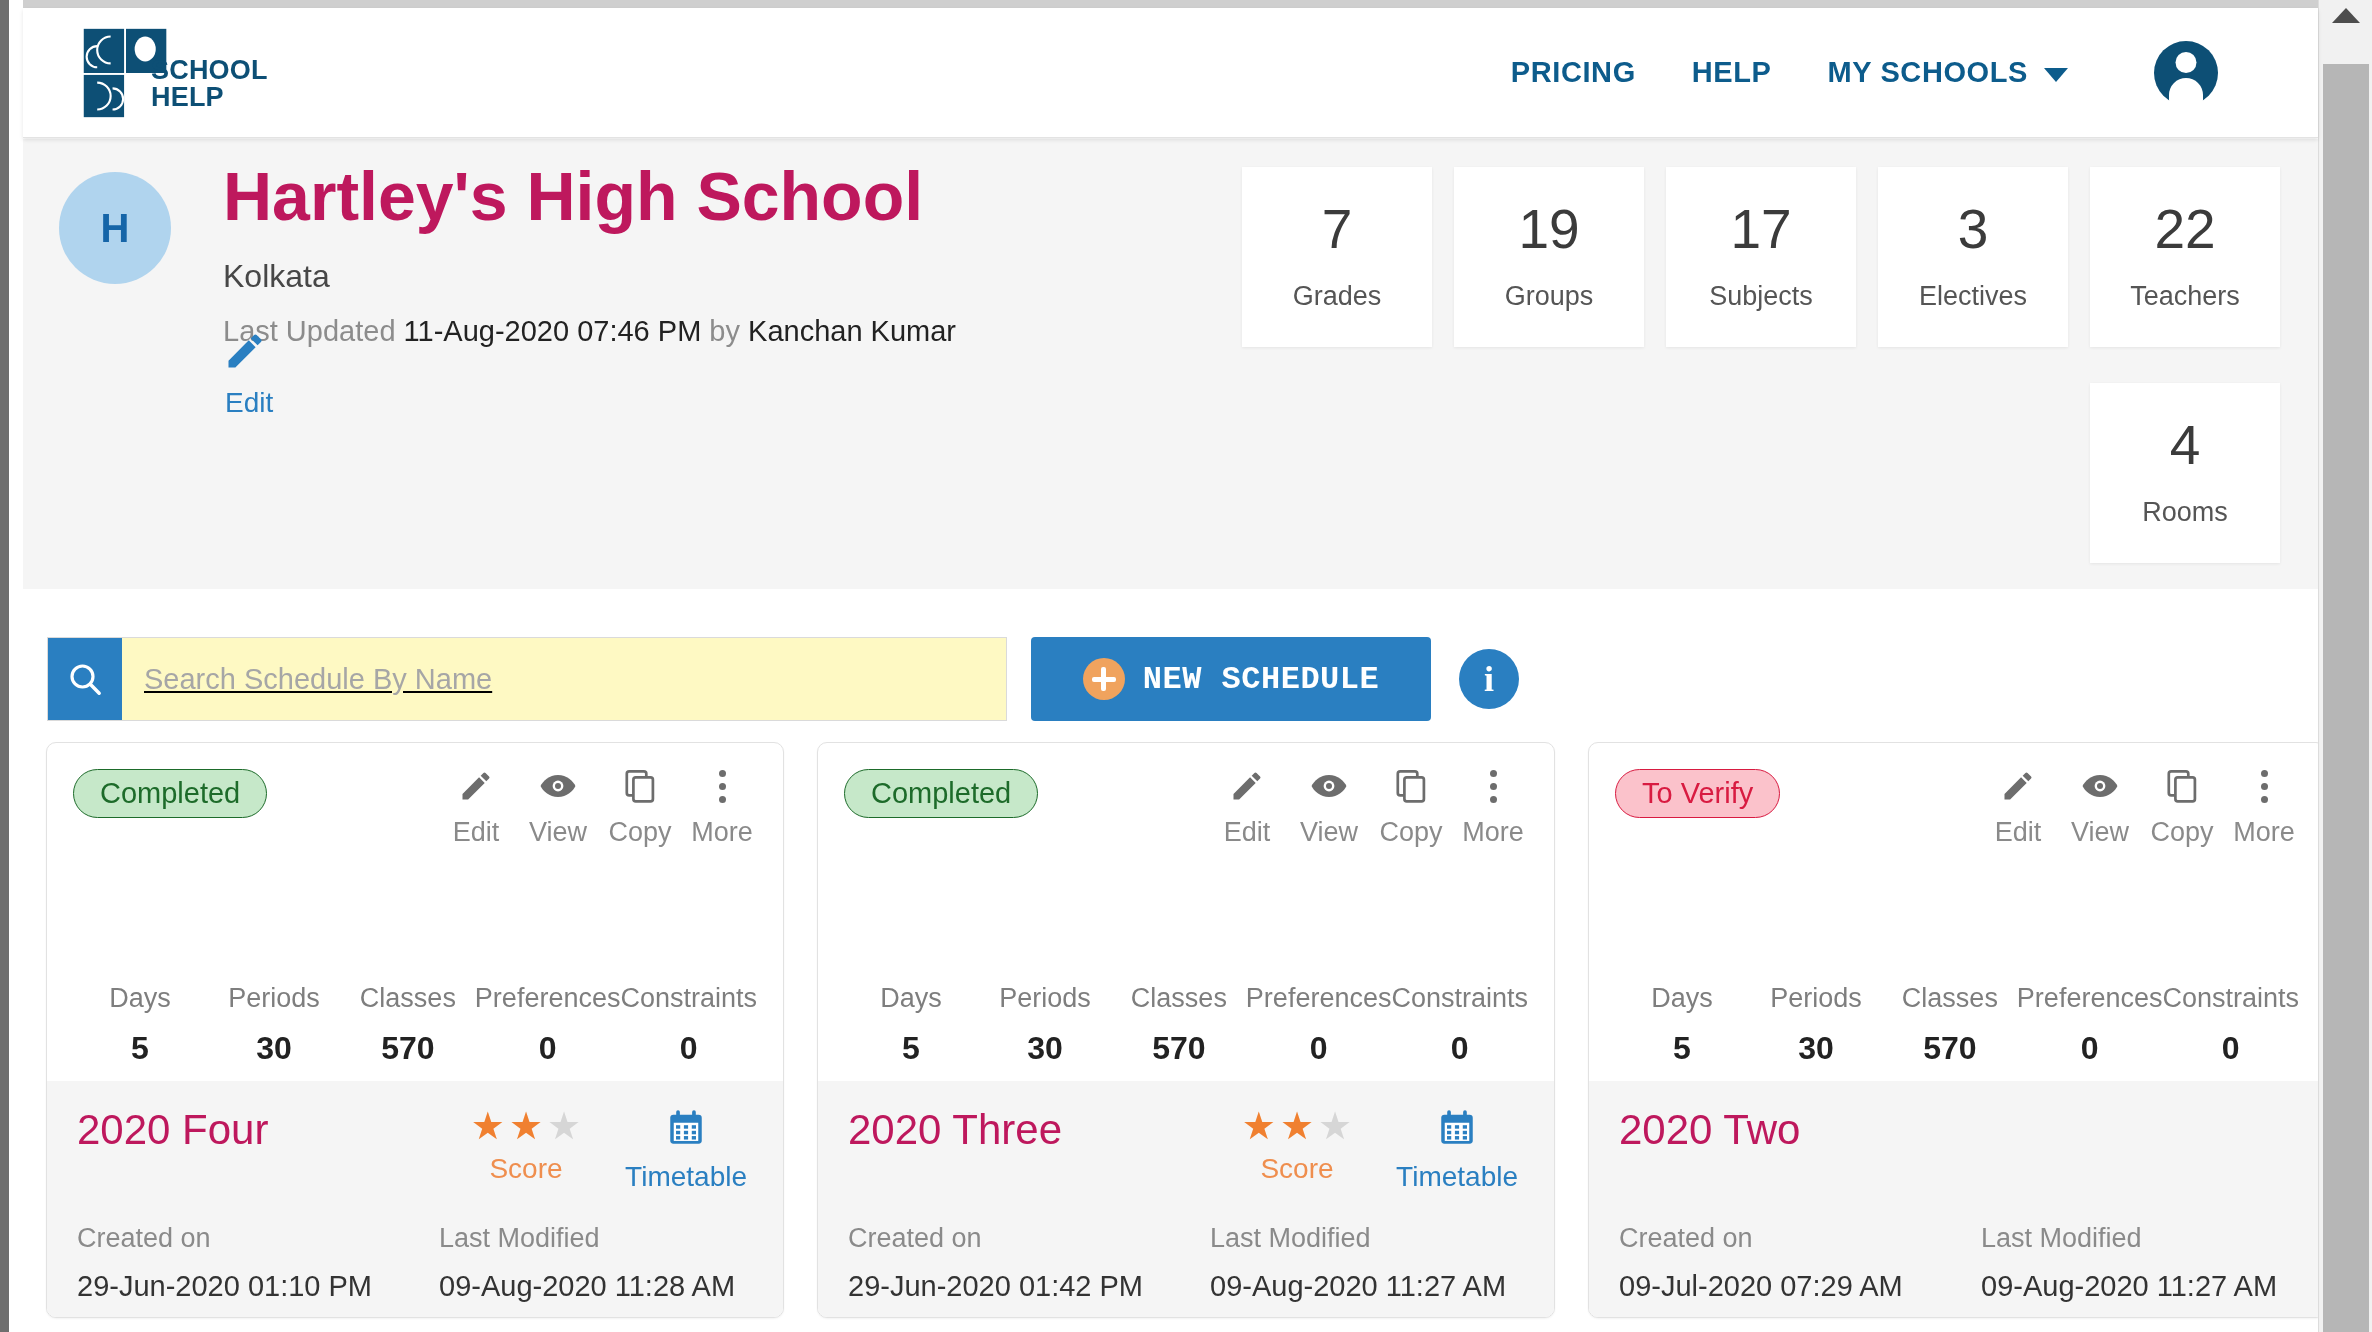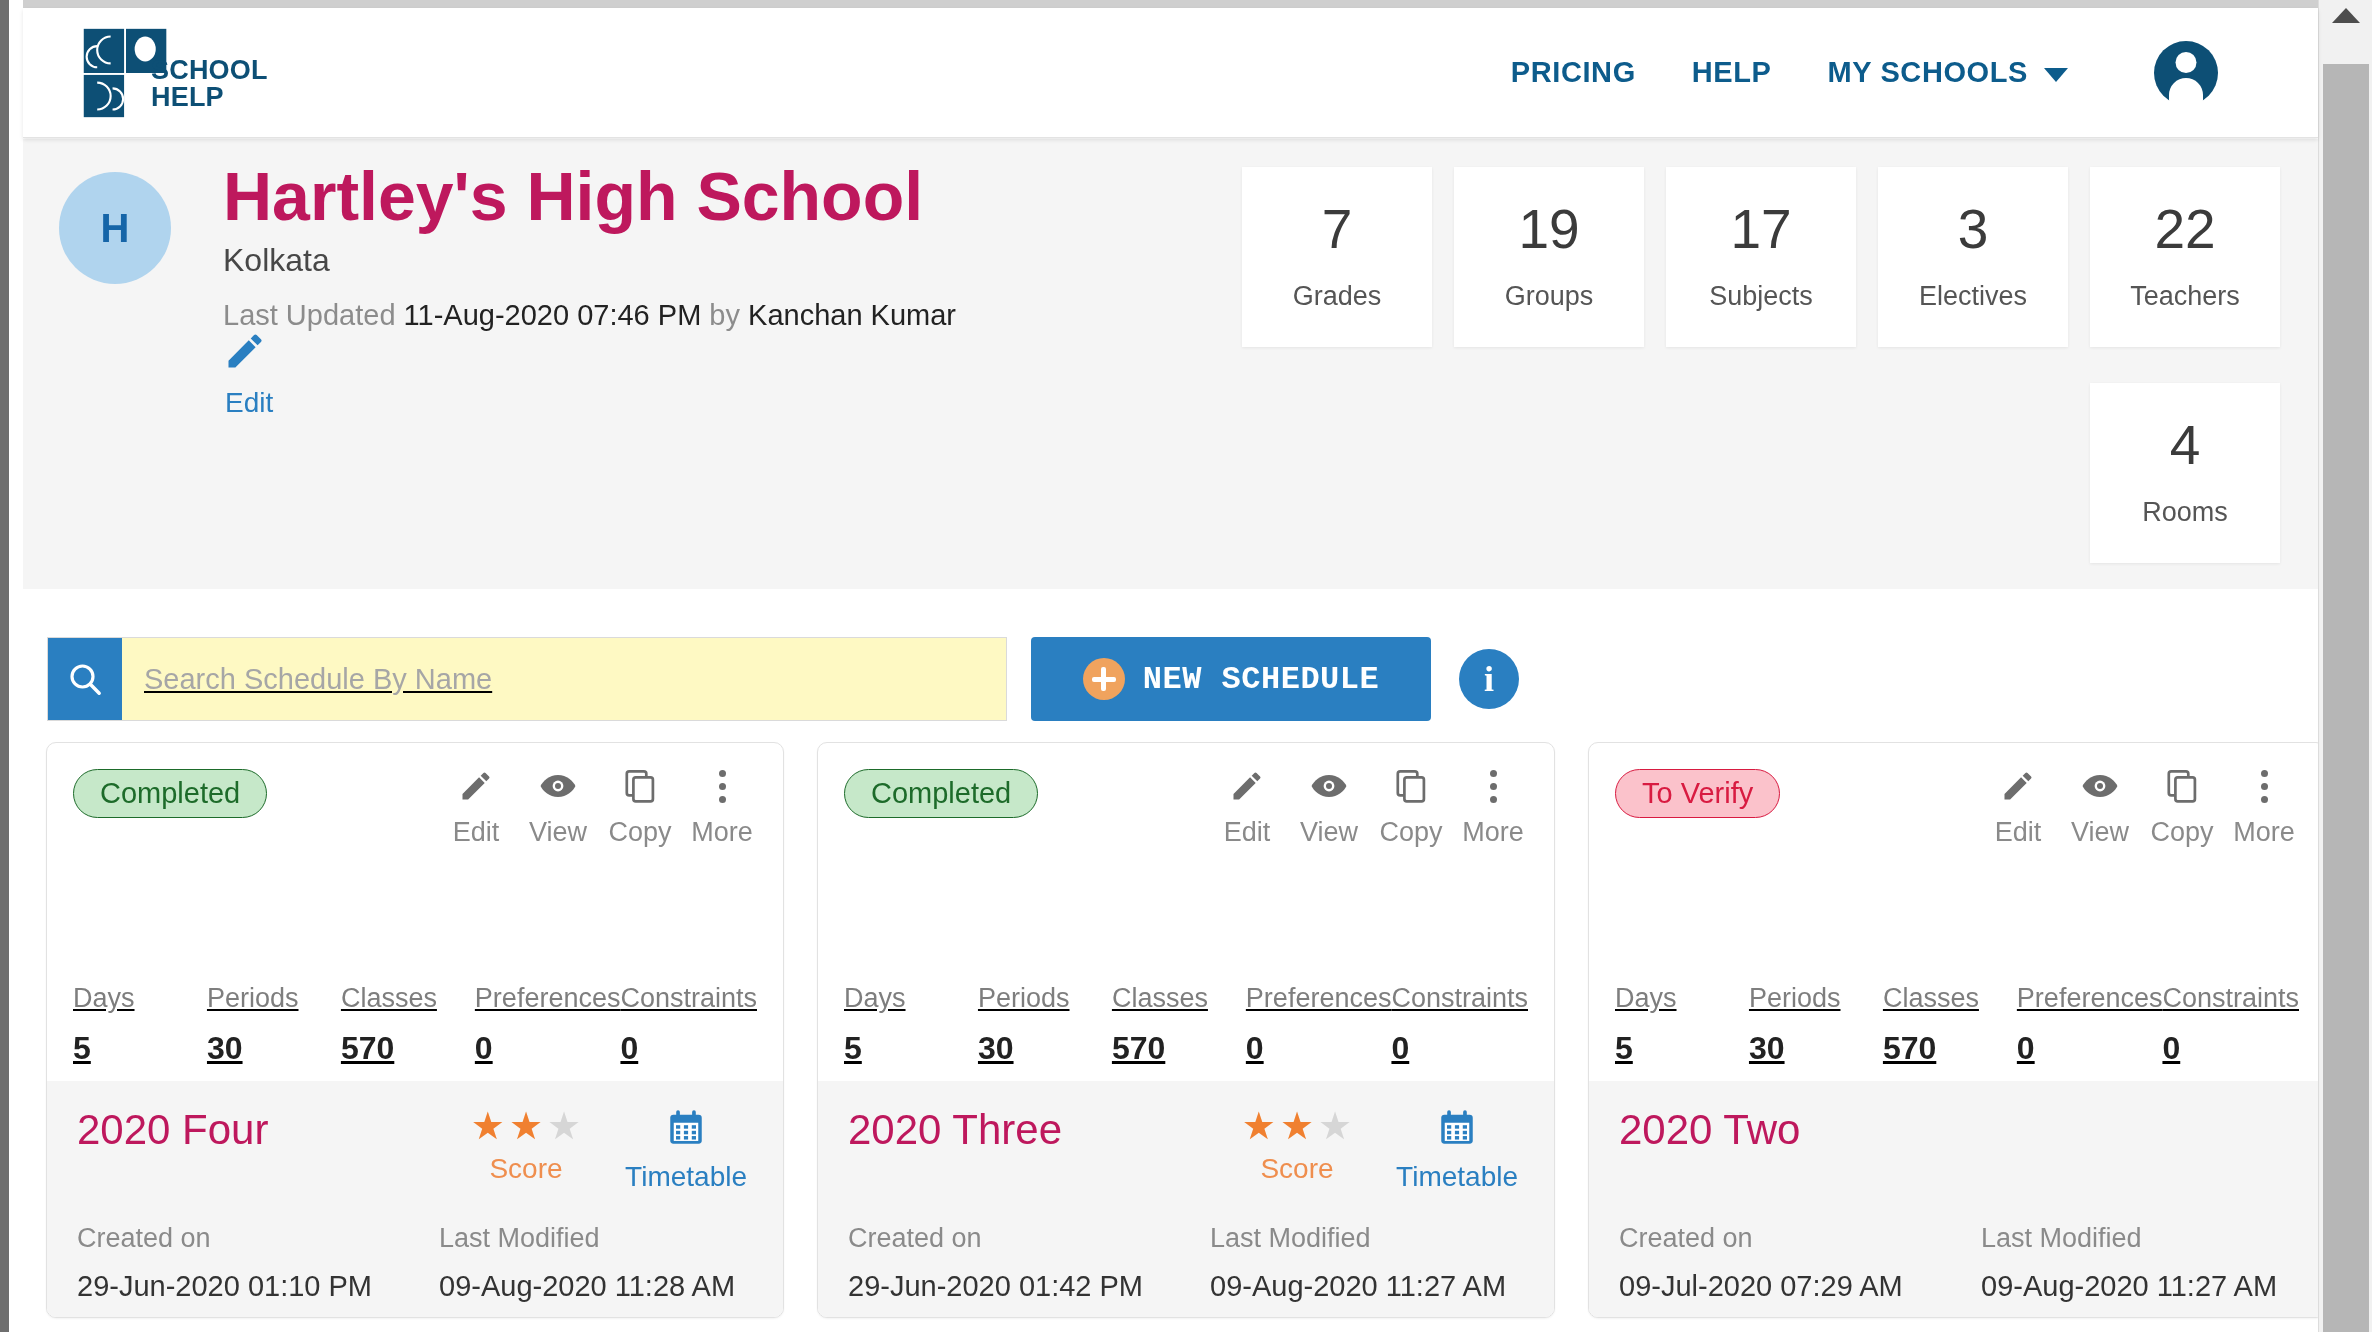--- a/index.html
+++ b/index.html
@@ -92,21 +92,21 @@
     background: #b0d4ee; color: #1565a8;
     display: flex; align-items: center; justify-content: center;
     font-size: 40px; font-weight: 700;
   }
   .school-text { position: absolute; left: 200px; top: 17px; }
   .school-name {
     font-size: 68px; color: #be185d; font-weight: 700;
     line-height: 1.18; white-space: nowrap;
   }
   .school-city {
-    font-size: 32px; color: #474747; margin-top: 6px; font-weight: 400;
+    font-size: 32px; color: #474747; margin-top: 22px; font-weight: 400;
   }
   .school-updated {
     font-size: 29px; margin-top: 20px; color: #8c8c8c; white-space: nowrap;
   }
   .school-updated .strong { color: #222; font-weight: 500; }
   .edit-block { position: absolute; left: 200px; top: 190px; cursor: pointer; }
   .edit-block svg { display:block; }
   .edit-label { color: #2a7fc1; font-size: 28px; margin-top: 14px; margin-left: 2px; }
 
   
@@ -208,21 +208,21 @@
   }
   .action-ico { height: 42px; display: flex; align-items: center; justify-content: center; }
   .action-lb { font-size: 27px; color: #8a8a8a; margin-top: 10px; }
   .dots { display:flex; flex-direction: column; gap: 6px; align-items: center; justify-content:center; height:42px;}
   .dots i { width: 7px; height: 7px; border-radius: 50%; background: #6d6d6d; display:block; }
 
   .metrics {
     position: absolute; left: 26px; right: 26px; bottom: 14px;
     display: flex;
   }
-  .metric { flex: 1; text-align: left; text-decoration: underline; }
+  .metric { flex: 1; text-align: center; }
   .metric .m-label { font-size: 27px; color: #7e7e7e; }
   .metric .m-value { font-size: 32px; color: #222; font-weight: 700; margin-top: 16px; }
 
   .card-bottom {
     flex: 1; background: #f5f5f5;
     padding: 26px 30px 0 30px;
     position: relative;
   }
   .title-row { display: flex; align-items: flex-start; }
   .sched-title { font-size: 42px; color: #be185d; font-weight: 400; line-height: 1.1; }

